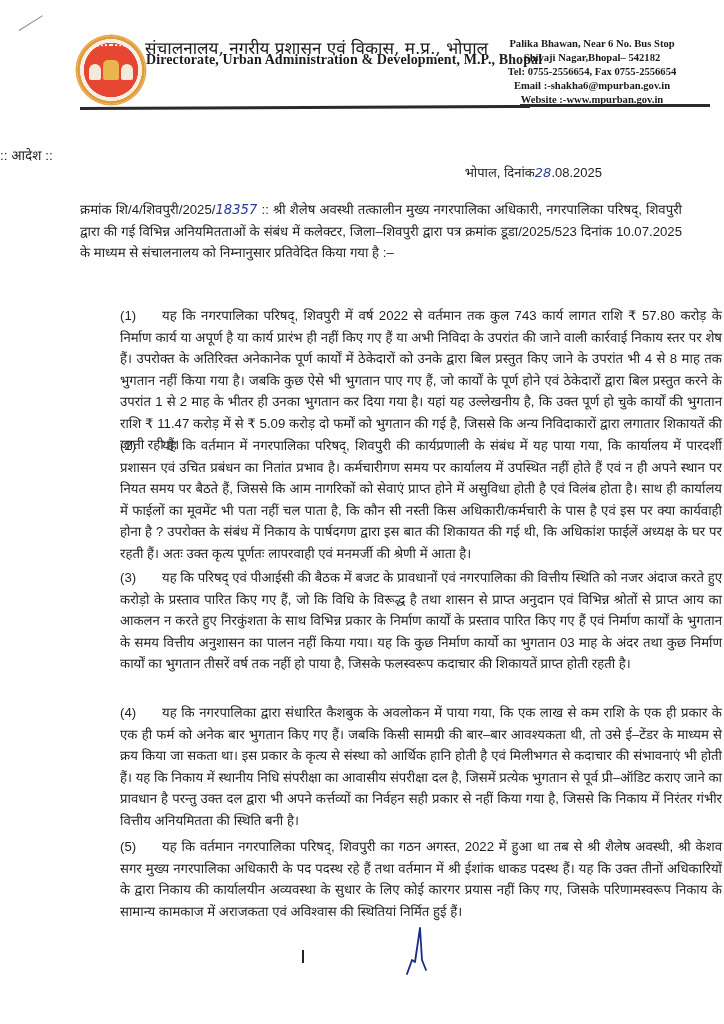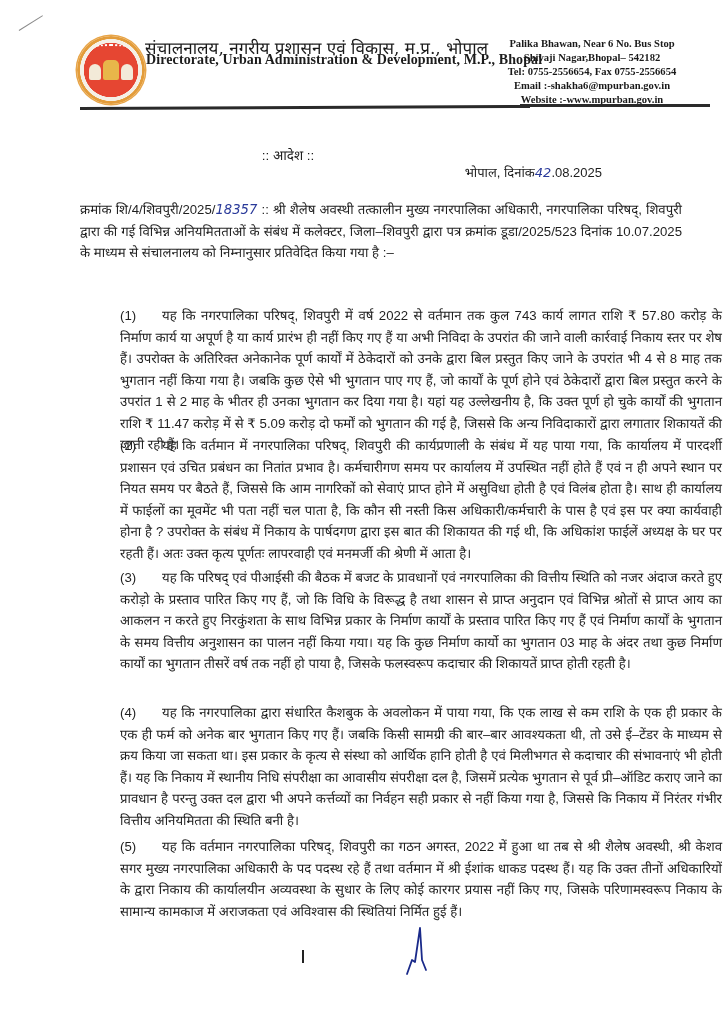--- a/index.html
+++ b/index.html
@@ -49,21 +49,21 @@
     .addr .ws { font-weight: bold; }
     .rule {
       position: absolute; left: 80px; top: 106px; width: 450px; height: 3px;
       background: #2a2a2a; transform: skewY(-0.25deg);
     }
     .rule2 {
       position: absolute; left: 520px; top: 104px; width: 190px; height: 2.5px;
       background: #2a2a2a;
     }
     .title {
-      position: absolute; left: 0; width: 576px; top: 146px; text-align: center;
+      position: absolute; left: 0; width: 576px; top: 146px; text-align: left;
       font-size: 13.5px; font-family: "Liberation Sans", sans-serif;
     }
     .dateline {
       position: absolute; right: 122px; top: 163px; font-size: 13px;
       font-family: "Liberation Sans", sans-serif; white-space: nowrap;
     }
     .hw { color: #2a3a9a; font-family: "DejaVu Sans", sans-serif; font-style: italic; }
     .body-text {
       position: absolute; left: 80px; width: 602px;
       font-family: "Liberation Sans", "DejaVu Sans", sans-serif;
@@ -123,21 +123,21 @@
       <span class="ws">www.mpurban.gov.in</span>
     </div>
   </div>
   <div class="rule"></div>
   <div class="rule2"></div>
 </div>
 
 <div class="title">:: आदेश ::</div>
 
 <div class="dateline">
-  <span>भोपाल, दिनांक</span><span class="hw">42</span><span>.08.2025</span>
+  <span>भोपाल, दिनांक</span><span class="hw">28</span><span>.08.2025</span>
 </div>
 
 <div class="body-text ref">
   <span>क्रमांक शि/4/शिवपुरी/2025/</span><span class="hw">18357</span><span> :: श्री शैलेष अवस्थी तत्कालीन मुख्य नगरपालिका अधिकारी, नगरपालिका परिषद्, शिवपुरी द्वारा की गई विभिन्न अनियमितताओं के संबंध में कलेक्टर, जिला–शिवपुरी द्वारा पत्र क्रमांक डूडा/2025/523 दिनांक 10.07.2025 के माध्यम से संचालनालय को निम्नानुसार प्रतिवेदित किया गया है :–</span>
 </div>
 
 <div class="para p1">
   <p class="para-text"><span class="num">(1)</span><span>यह कि नगरपालिका परिषद्, शिवपुरी में वर्ष 2022 से वर्तमान तक कुल 743 कार्य लागत राशि ₹ 57.80 करोड़ के निर्माण कार्य या अपूर्ण है या कार्य प्रारंभ ही नहीं किए गए हैं या अभी निविदा के उपरांत की जाने वाली कार्रवाई निकाय स्तर पर शेष हैं। उपरोक्त के अतिरिक्त अनेकानेक पूर्ण कार्यों में ठेकेदारों को उनके द्वारा बिल प्रस्तुत किए जाने के उपरांत भी 4 से 8 माह तक भुगतान नहीं किया गया है। जबकि कुछ ऐसे भी भुगतान पाए गए हैं, जो कार्यों के पूर्ण होने एवं ठेकेदारों द्वारा बिल प्रस्तुत करने के उपरांत 1 से 2 माह के भीतर ही उनका भुगतान कर दिया गया है। यहां यह उल्लेखनीय है, कि उक्त पूर्ण हो चुके कार्यों की भुगतान राशि ₹ 11.47 करोड़ में से ₹ 5.09 करोड़ दो फर्मों को भुगतान की गई है, जिससे कि अन्य निविदाकारों द्वारा लगातार शिकायतें की जाती रही हैं।</span></p>
 </div>
 

